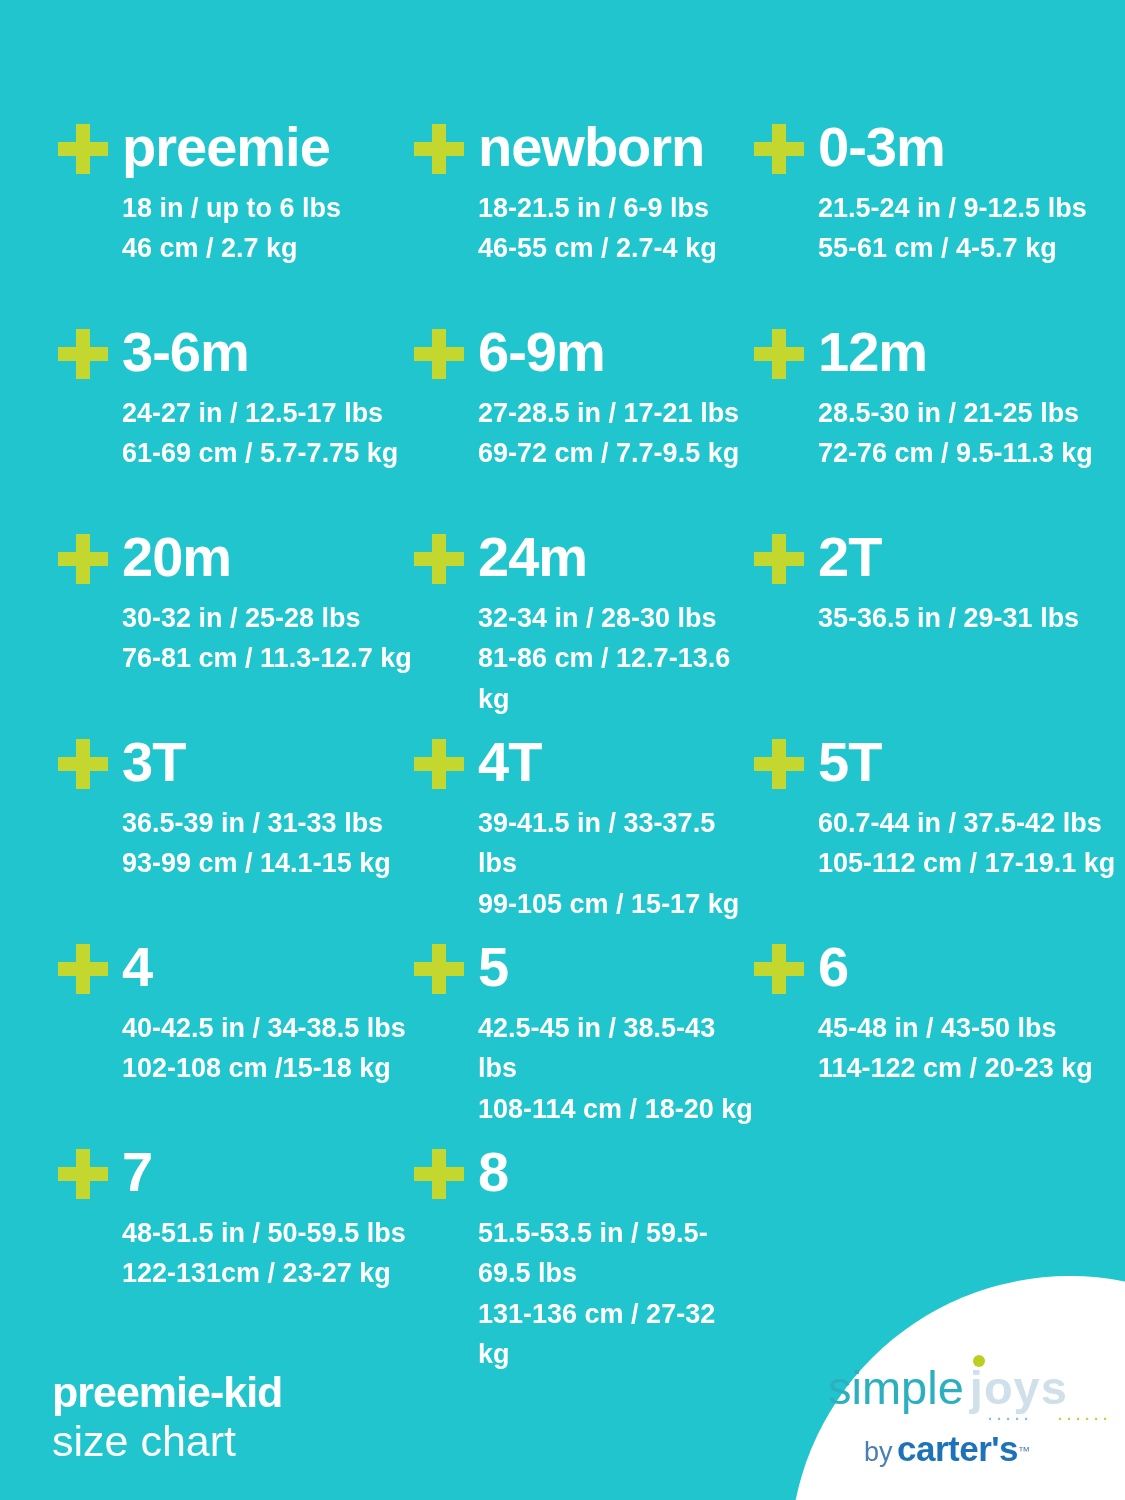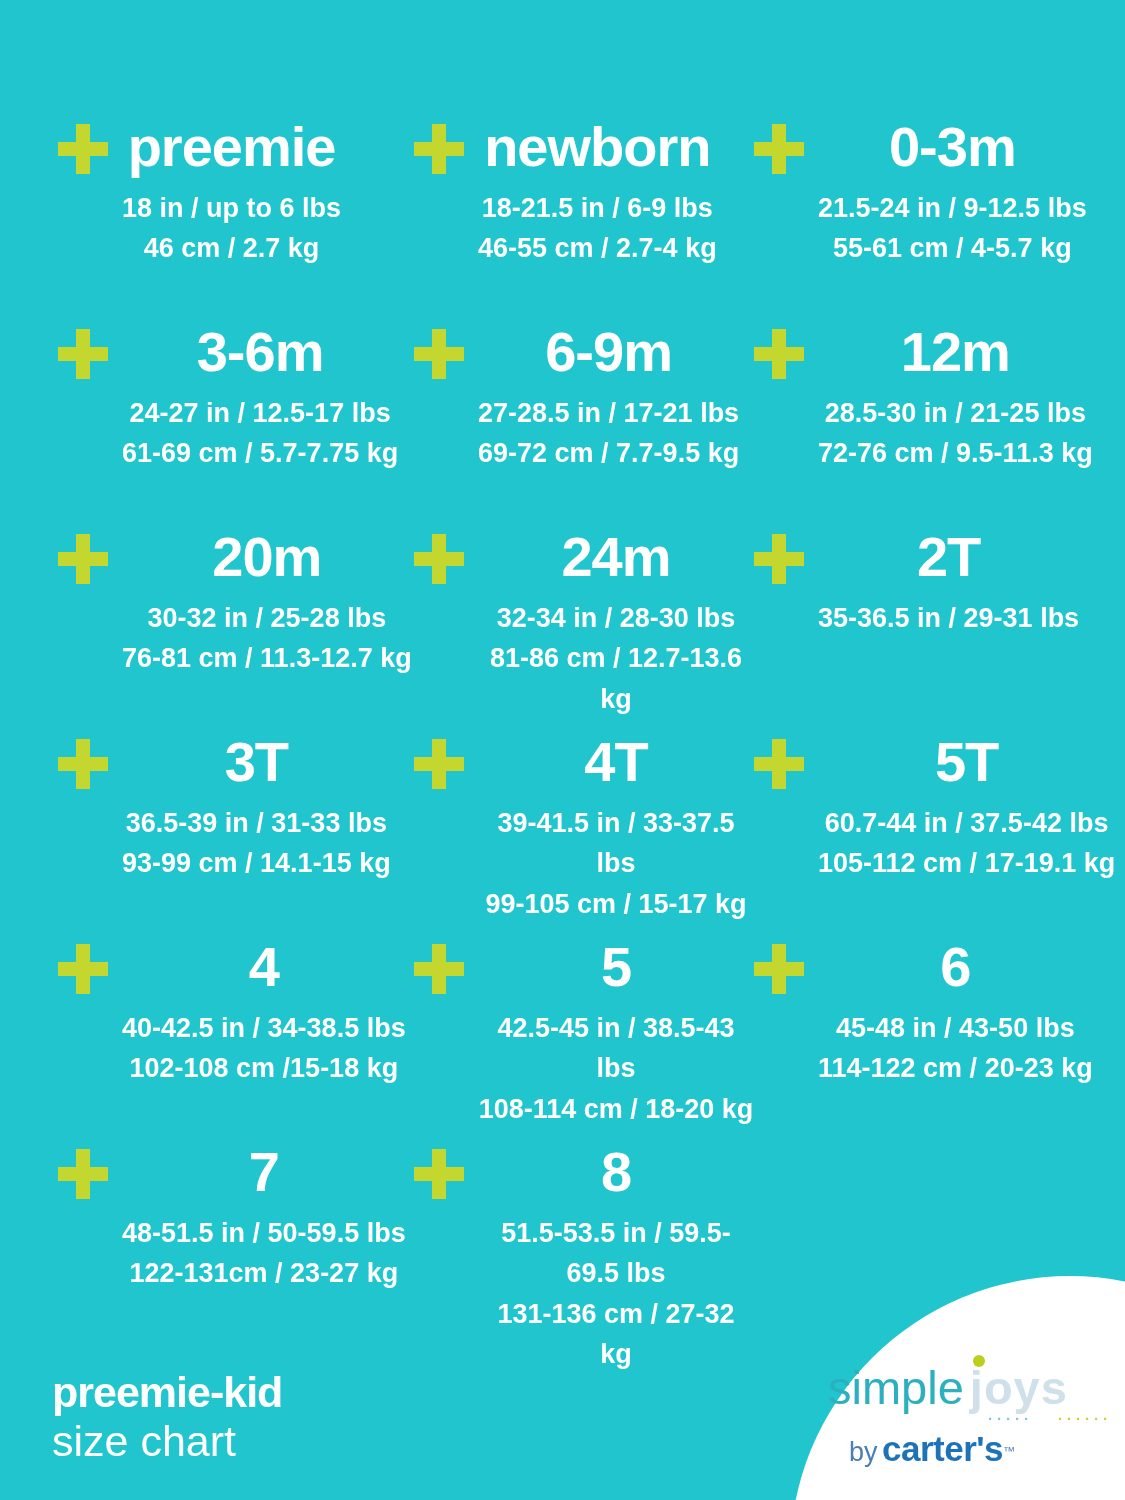--- a/index.html
+++ b/index.html
@@ -9,21 +9,20 @@
     font-family: "Liberation Sans", sans-serif;
     position: relative;
     overflow: hidden;
   }
   .grid {
     display: grid;
     grid-template-columns: 356px 340px 1fr;
     padding: 116px 0 0 58px;
     position: relative;
     z-index: 2;
-    text-align: center;
   }
   .cell {
     height: 205px;
     display: flex;
     align-items: flex-start;
   }
   .plus {
     position: relative;
     width: 50px; height: 50px;
     margin-top: 8px;
@@ -113,21 +112,21 @@
     position: absolute;
     font-size: 15px;
     font-weight: bold;
     letter-spacing: 4px;
     top: 50px;
   }
   .dots-teal { color: #7fc6cf; left: 160px; }
   .dots-yellow { color: #d6c93a; left: 230px; }
   .logo-line2 {
     margin-top: 14px;
-    margin-left: 21px;
+    margin-left: 36px;
     white-space: nowrap;
   }
   .logo-by {
     color: #4a7fb5;
     font-size: 27px;
     font-weight: normal;
   }
   .logo-brand {
     color: #1e73b8;
     font-size: 35px;

